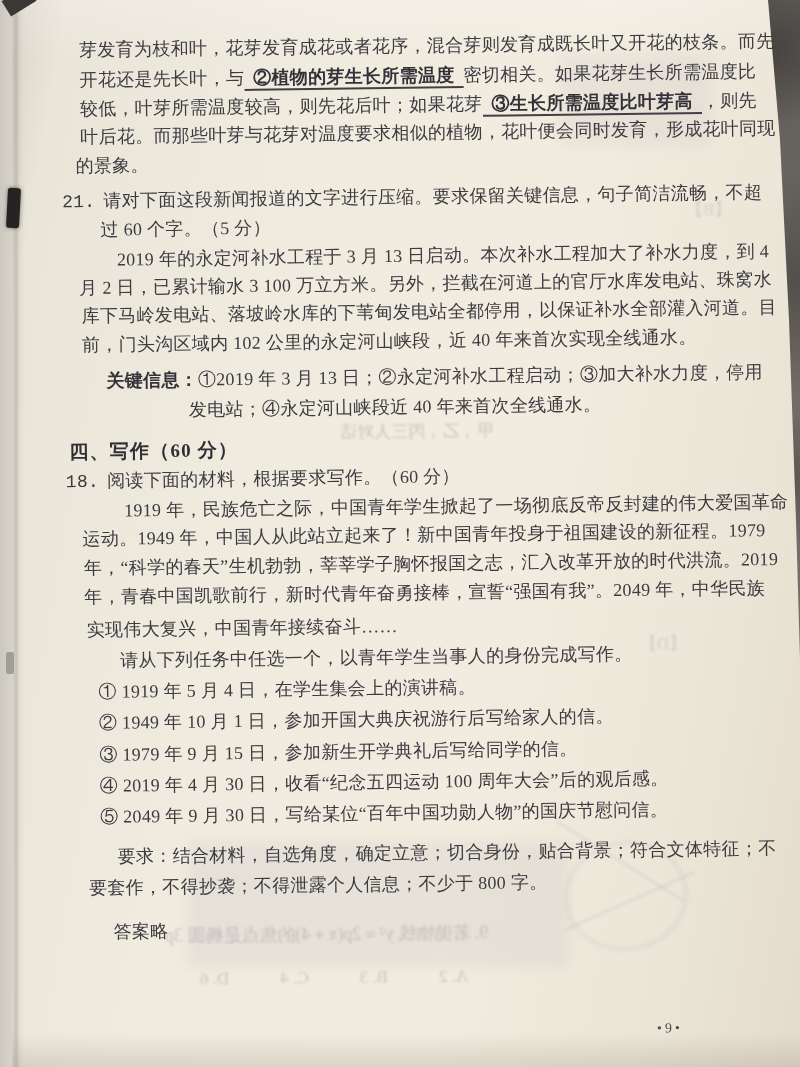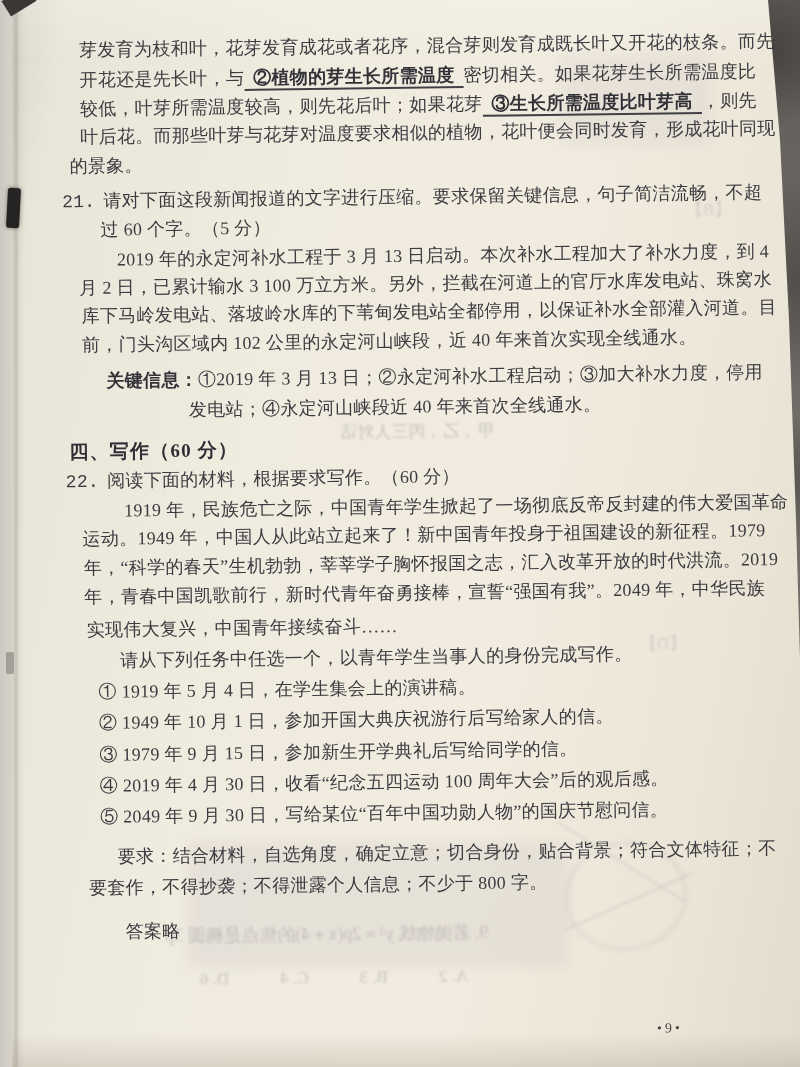--- a/index.html
+++ b/index.html
@@ -93,43 +93,43 @@
 <div class="bleed" style="left:200px;top:966px;">A. 2　　　B. 3　　　C. 4　　　D. 6</div>
 <div class="bleed bleed-faint" style="left:686px;top:198px;">【B】</div>
 <div class="bleed bleed-faint" style="left:640px;top:632px;">【D】</div>
 
 <div class="content">
 
   <div class="ln" style="top:40px;left:85px;">芽发育为枝和叶，花芽发育成花或者花序，混合芽则发育成既长叶又开花的枝条。而先</div>
   <div class="ln" style="top:70px;left:85px;"><span>开花还是先长叶，与</span><span class="blank">②植物的芽生长所需温度</span><span>密切相关。如果花芽生长所需温度比</span></div>
   <div class="ln" style="top:99px;left:85px;"><span>较低，叶芽所需温度较高，则先花后叶；如果花芽</span><span class="blank">③生长所需温度比叶芽高</span><span>，则先</span></div>
   <div class="ln" style="top:127px;left:85px;">叶后花。而那些叶芽与花芽对温度要求相似的植物，花叶便会同时发育，形成花叶同现</div>
-  <div class="ln" style="top:156px;left:74px;">的景象。</div>
+  <div class="ln" style="top:156px;left:80px;">的景象。</div>
 
   <div class="ln" style="top:191px;left:66px;"><span class="qnum">21.</span><span class="qtext">请对下面这段新闻报道的文字进行压缩。要求保留关键信息，句子简洁流畅，不超</span></div>
   <div class="ln" style="top:220px;left:104px;">过 60 个字。（5 分）</div>
   <div class="ln" style="top:250px;left:120px;">2019 年的永定河补水工程于 3 月 13 日启动。本次补水工程加大了补水力度，到 4</div>
   <div class="ln" style="top:278px;left:82px;">月 2 日，已累计输水 3 100 万立方米。另外，拦截在河道上的官厅水库发电站、珠窝水</div>
   <div class="ln" style="top:306px;left:84px;">库下马岭发电站、落坡岭水库的下苇甸发电站全都停用，以保证补水全部灌入河道。目</div>
   <div class="ln" style="top:335px;left:84px;">前，门头沟区域内 102 公里的永定河山峡段，近 40 年来首次实现全线通水。</div>
   <div class="ln" style="top:371px;left:108px;"><span class="keylabel">关键信息：</span><span>①2019 年 3 月 13 日；②永定河补水工程启动；③加大补水力度，停用</span></div>
   <div class="ln" style="top:401px;left:190px;">发电站；④永定河山峡段近 40 年来首次全线通水。</div>
 
   <div class="ln heading" style="top:441px;left:70px;">四、写作（60 分）</div>
 
-  <div class="ln" style="top:471px;left:66px;"><span class="qnum">22.</span><span class="qtext">阅读下面的材料，根据要求写作。（60 分）</span></div>
+  <div class="ln" style="top:471px;left:66px;"><span class="qnum">18.</span><span class="qtext">阅读下面的材料，根据要求写作。（60 分）</span></div>
   <div class="ln" style="top:501px;left:124px;">1919 年，民族危亡之际，中国青年学生掀起了一场彻底反帝反封建的伟大爱国革命</div>
   <div class="ln" style="top:529px;left:82px;">运动。1949 年，中国人从此站立起来了！新中国青年投身于祖国建设的新征程。1979</div>
   <div class="ln" style="top:558px;left:83px;">年，“科学的春天”生机勃勃，莘莘学子胸怀报国之志，汇入改革开放的时代洪流。2019</div>
   <div class="ln" style="top:587px;left:83px;">年，青春中国凯歌前行，新时代青年奋勇接棒，宣誓“强国有我”。2049 年，中华民族</div>
   <div class="ln" style="top:620px;left:85px;">实现伟大复兴，中国青年接续奋斗……</div>
   <div class="ln" style="top:651px;left:118px;">请从下列任务中任选一个，以青年学生当事人的身份完成写作。</div>
   <div class="ln" style="top:682px;left:96px;">① 1919 年 5 月 4 日，在学生集会上的演讲稿。</div>
   <div class="ln" style="top:713px;left:96px;">② 1949 年 10 月 1 日，参加开国大典庆祝游行后写给家人的信。</div>
   <div class="ln" style="top:745px;left:96px;">③ 1979 年 9 月 15 日，参加新生开学典礼后写给同学的信。</div>
   <div class="ln" style="top:776px;left:96px;">④ 2019 年 4 月 30 日，收看“纪念五四运动 100 周年大会”后的观后感。</div>
   <div class="ln" style="top:807px;left:96px;">⑤ 2049 年 9 月 30 日，写给某位“百年中国功勋人物”的国庆节慰问信。</div>
   <div class="ln" style="top:847px;left:113px;">要求：结合材料，自选角度，确定立意；切合身份，贴合背景；符合文体特征；不</div>
   <div class="ln" style="top:878px;left:84px;">要套作，不得抄袭；不得泄露个人信息；不少于 800 字。</div>
-  <div class="ln" style="top:922px;left:120px;">答案略</div>
+  <div class="ln" style="top:922px;left:108px;">答案略</div>
 
   <div class="pagenum">•9•</div>
 </div>
 
 </body></html>

